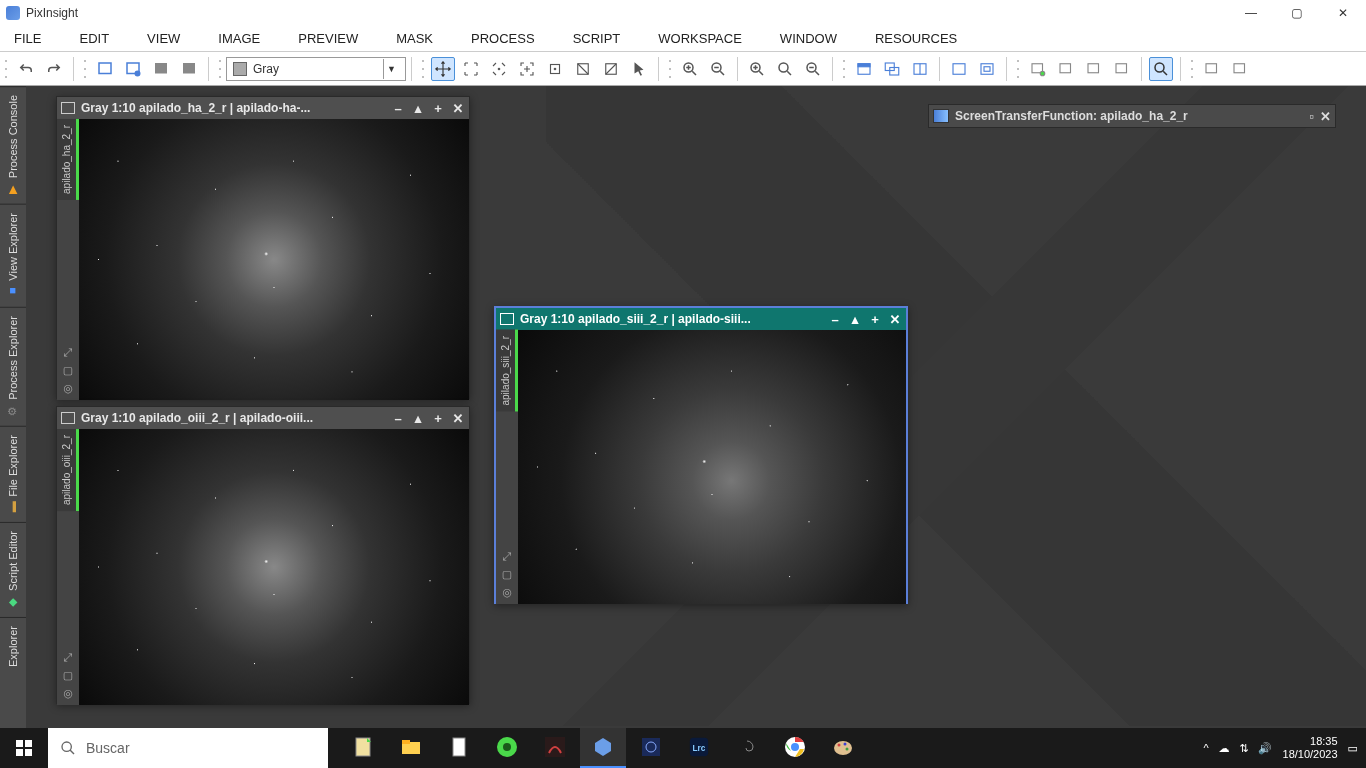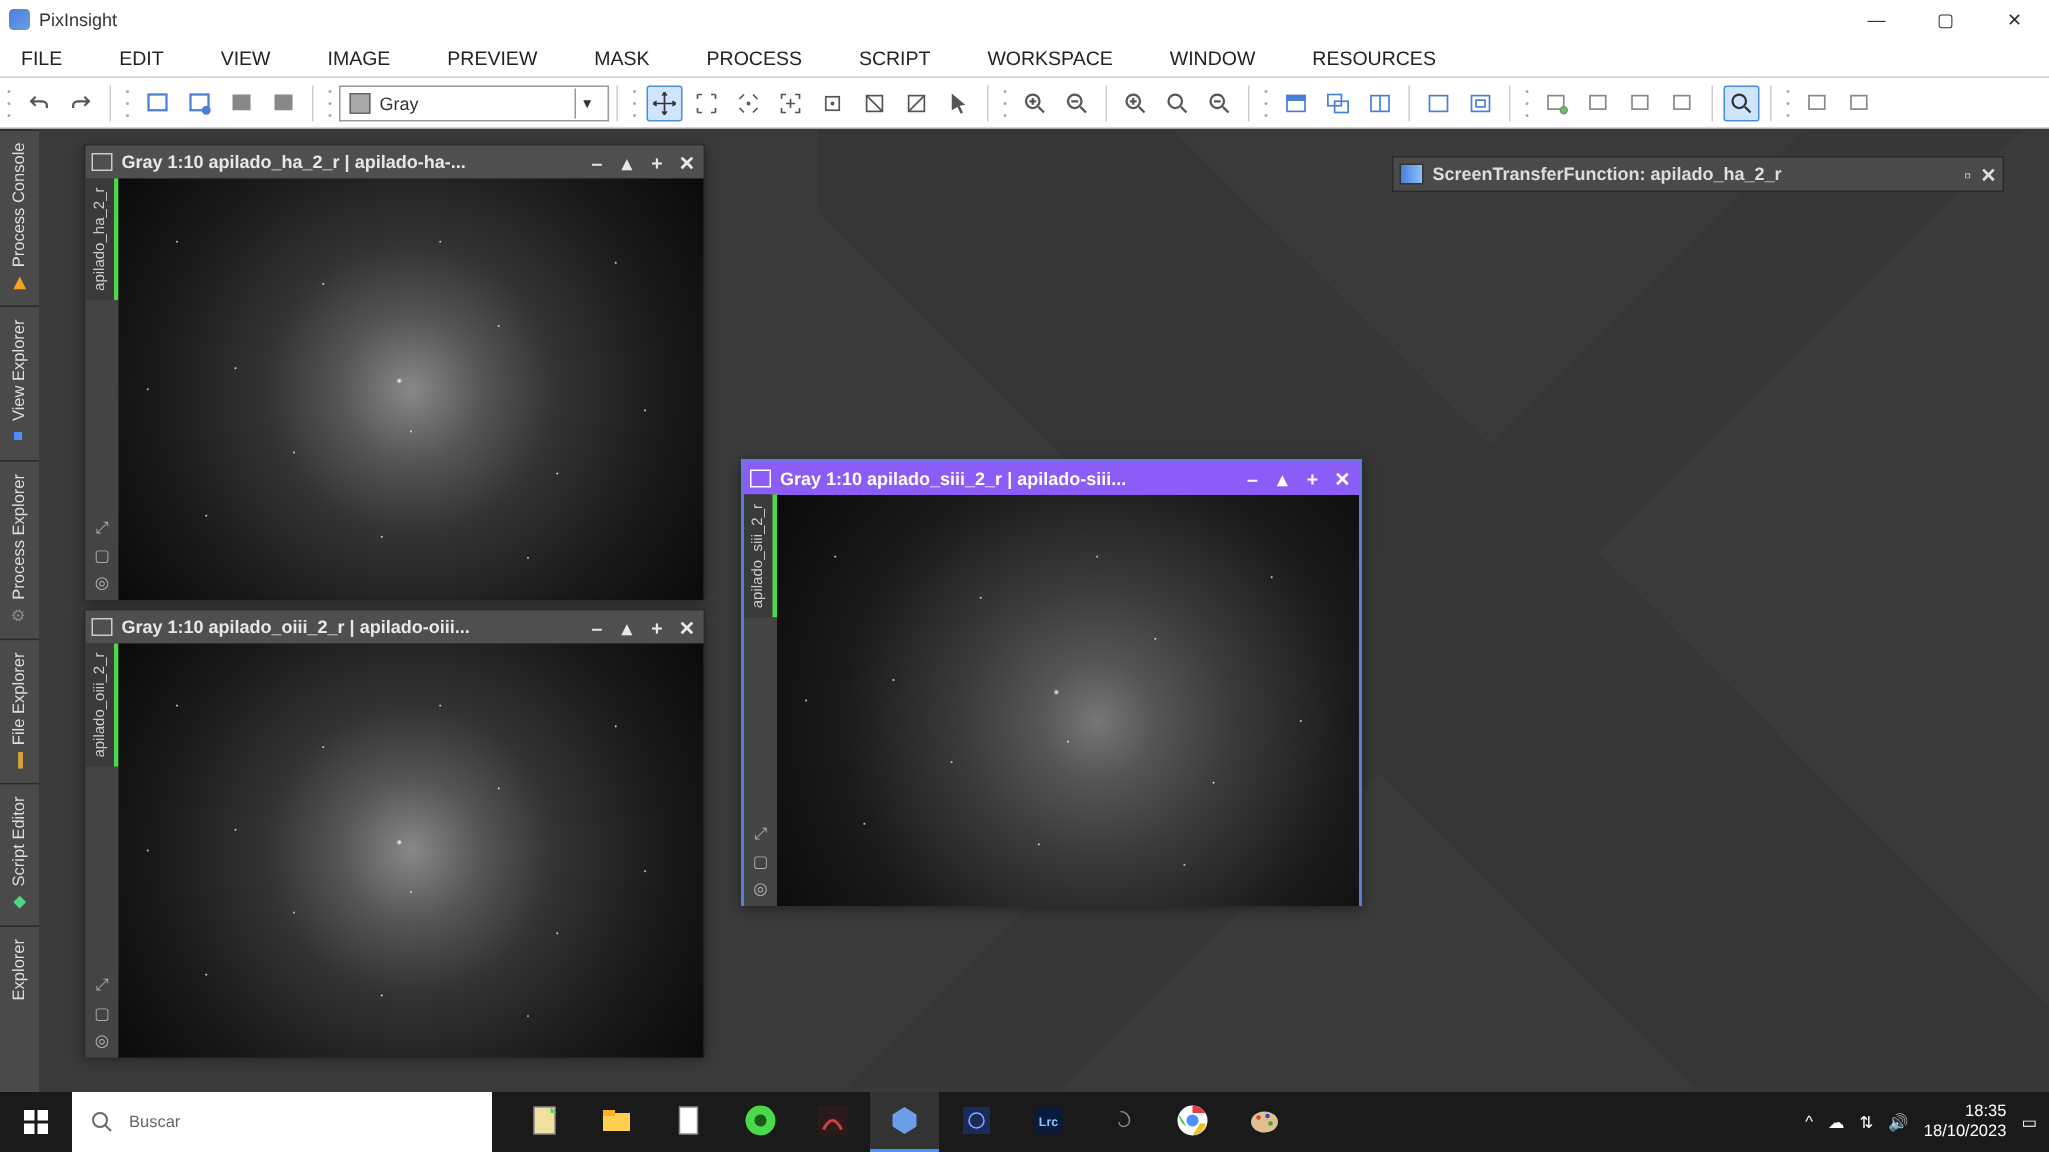--- a/index.html
+++ b/index.html
@@ -38,21 +38,21 @@
 .workspace { position:absolute; left:26px; top:86px; right:0; bottom:40px; background:#3a3a3a; overflow:hidden; }
 .workspace::before { content:""; position:absolute; right:0; top:0; width:820px; height:640px;
   background:linear-gradient(135deg,transparent 0%,transparent 45%, #343434 45%, #343434 55%, transparent 55%),
              linear-gradient(45deg,transparent 0%,transparent 40%, #323232 40%, #323232 60%, transparent 60%);
   opacity:.4; }
 
 
 .imgwin { position:absolute; background:#3a3a3a; border:1px solid #2a2a2a; box-shadow:0 2px 8px rgba(0,0,0,.4); }
 .imgwin.focused { border:2px solid #5b7fd9; }
 .iw-title { height:22px; background:#4f4f4f; display:flex; align-items:center; padding:0 4px; color:#e8e8e8; font-size:12px; }
-.imgwin.focused .iw-title { background:#8b5cf6; color:#fff; }
+.imgwin.focused .iw-title { background:#0f766e; color:#fff; }
 .iw-title .iw-ico { width:14px; height:12px; border:1px solid #ccc; margin-right:6px; }
 .iw-title .iw-txt { flex:1; font-weight:600; overflow:hidden; text-overflow:ellipsis; white-space:nowrap; }
 .iw-title .iw-ctl { display:flex; gap:6px; font-size:13px; font-weight:600; }
 .iw-title .iw-ctl span { width:14px; text-align:center; }
 .iw-body { position:relative; display:flex; }
 .iw-vtab { width:22px; background:#444; display:flex; flex-direction:column; }
 .iw-vtab .vt-label { writing-mode:vertical-rl; transform:rotate(180deg); font-size:10px; color:#ccc; padding:6px 4px; border-left:3px solid #4ad94a; background:#3a3a3a; }
 .iw-vtab .vt-btns { margin-top:auto; display:flex; flex-direction:column; gap:4px; padding:4px 0; align-items:center; }
 .iw-vtab .vt-btns i { width:14px; height:14px; color:#aaa; font-size:11px; font-style:normal; text-align:center; }
 .iw-img { flex:1; background:#0a0a0a; position:relative; overflow:hidden; }
@@ -62,21 +62,21 @@
 .stf .stf-ico { width:16px; height:14px; background:linear-gradient(90deg,#4a7fd8,#88c0ff); margin-right:6px; border:1px solid #333; }
 .stf .stf-txt { flex:1; font-weight:600; }
 .stf .stf-ctl { display:flex; gap:6px; font-size:13px; font-weight:600; }
 
 
 .rstrip { position:absolute; right:40px; top:86px; width:1px; bottom:40px; background:#aa8844; opacity:.5; }
 
 
 .taskbar { position:absolute; left:0; right:0; bottom:0; height:40px; background:#1a1a1a; display:flex; align-items:center; }
 .taskbar .start { width:48px; height:40px; display:flex; align-items:center; justify-content:center; color:#fff; }
-.taskbar .search { width:280px; height:40px; background:#fff; display:flex; align-items:center; padding:0 12px; gap:10px; color:#666; font-size:11px; }
+.taskbar .search { width:280px; height:40px; background:#fff; display:flex; align-items:center; padding:0 12px; gap:10px; color:#666; font-size:14px; }
 .taskbar .apps { display:flex; height:40px; align-items:center; margin-left:12px; gap:2px; }
 .taskbar .app { width:46px; height:40px; display:flex; align-items:center; justify-content:center; border-bottom:2px solid transparent; }
 .taskbar .app.active { background:#333; border-bottom-color:#4a90ff; }
 .taskbar .tray { margin-left:auto; display:flex; align-items:center; color:#fff; font-size:11px; gap:10px; padding-right:8px; }
 .taskbar .tray .dt { text-align:right; line-height:1.2; }
 
 
 .neb { background:radial-gradient(circle at 50% 50%, #888 0%, #555 20%, #333 40%, #1a1a1a 70%, #0a0a0a 100%); position:relative; }
 .neb::after { content:""; position:absolute; inset:0; background:
   radial-gradient(1px 1px at 10% 15%, #fff, transparent),

